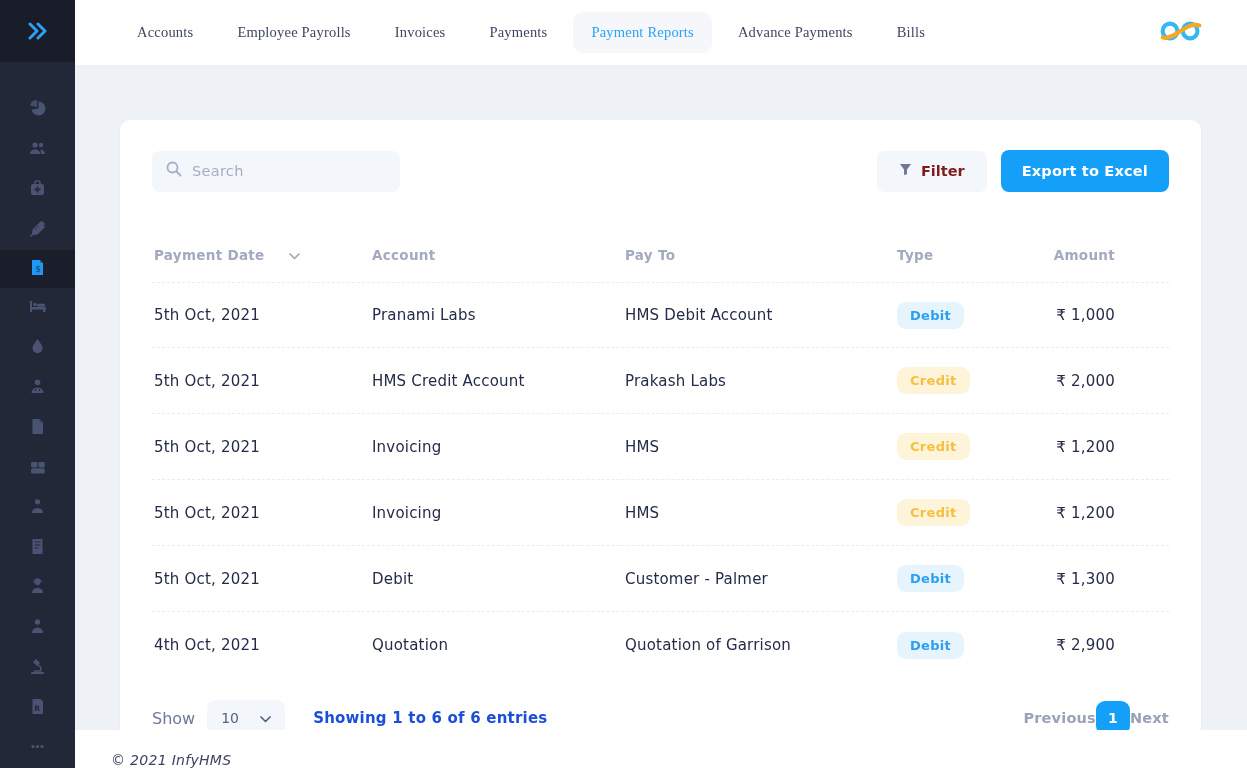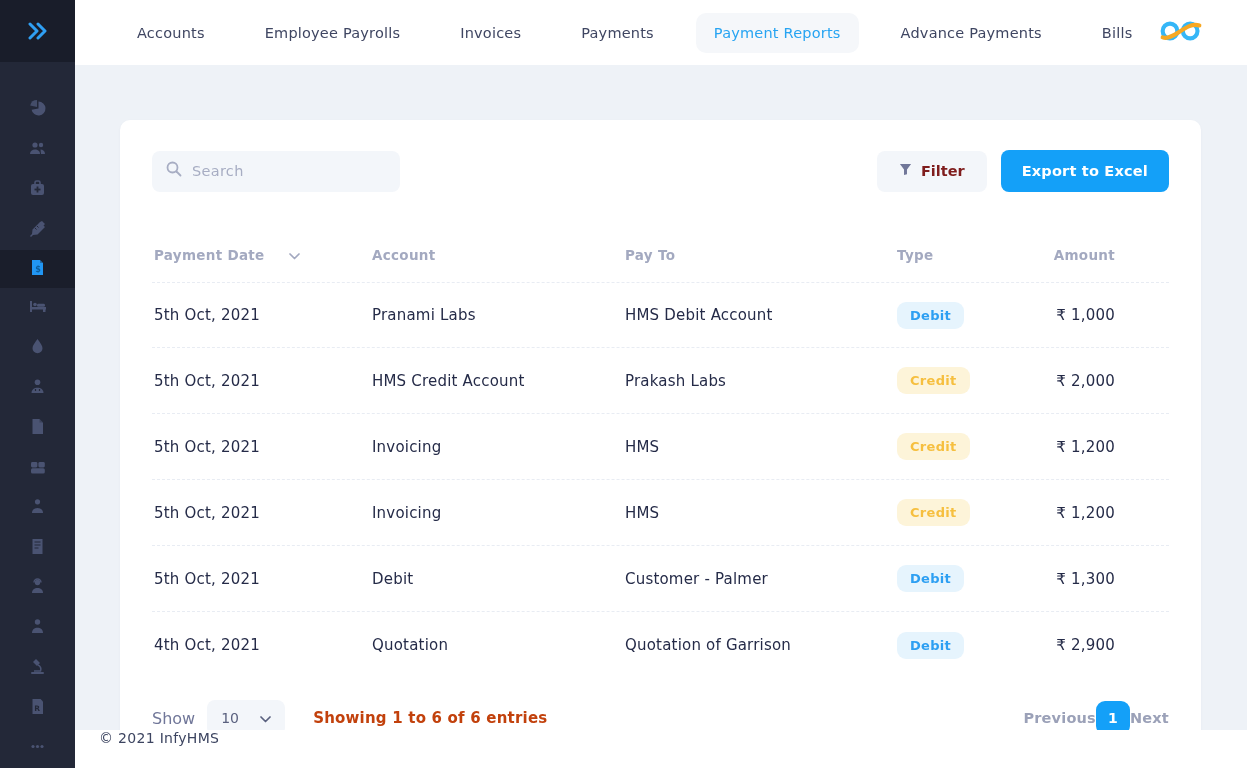--- a/index.html
+++ b/index.html
@@ -19,21 +19,21 @@
     cursor:pointer; color:#4a5372; }
   .side-item svg { width:17px; height:17px; }
   .side-item.active { background:#1a1e2b; height:38px; color:#2196f3; }
 
   
   .main { flex:1; display:flex; flex-direction:column; position:relative; }
 
   
   .topbar { height:65px; background:#ffffff; display:flex; align-items:center;
     padding:0 44px 0 44px; flex:0 0 65px; }
-  .nav { display:flex; align-items:flex-end; gap:24px; }
+  .nav { display:flex; align-items:flex-end; gap:8px;font-family:Liberation Serif, serif; }
   .nav-item { padding:12px 18px; font-size:14.5px; color:#3f4662; cursor:pointer;
     border-radius:10px; white-space:nowrap; letter-spacing:.2px; }
   .nav-item.active { background:#f5f7fa; color:#27a4f2; }
   .logo { margin-left:auto; display:flex; align-items:center; }
 
   
   .content { flex:1; padding:55px 46px 0 45px; }
   .card { background:#ffffff; border-radius:10px; min-height:640px;
     box-shadow:0 1px 3px rgba(30,40,90,.04); padding:30px 32px 0 32px; }
 
@@ -70,30 +70,30 @@
     font-size:13px; font-weight:bold; letter-spacing:.3px; }
   .badge.debit  { background:#e6f4fd; color:#2d9ff2; }
   .badge.credit { background:#fdf4d9; color:#f6bf3f; }
 
   
   .tfoot { display:flex; align-items:center; margin-top:22px; padding-bottom:30px; }
   .show-label { font-size:16px; color:#717799; }
   .page-size { margin-left:12px; height:36px; width:78px; background:#f3f6fa;
     border-radius:8px; display:flex; align-items:center; justify-content:space-between;
     padding:0 14px; cursor:pointer; color:#5a617f; font-size:14px; }
-  .summary { margin-left:28px; font-size:15px; font-weight:bold; color:#c2410c; letter-spacing:.2px; }
+  .summary { margin-left:28px; font-size:15px; font-weight:bold; color:#1d4ed8; letter-spacing:.2px; }
   .pager { margin-left:auto; display:flex; align-items:center; }
   .pg-link { font-size:14.5px; font-weight:bold; color:#9ba1b8; cursor:pointer; letter-spacing:.2px; }
   .pg-current { width:34px; height:34px; border-radius:9px; background:#14a0f8;
     color:#ffffff; font-size:14px; font-weight:bold; display:flex; align-items:center;
     justify-content:center; cursor:pointer; }
 
   
   .page-footer { position:fixed; left:75px; right:0; bottom:0; height:38px;
-    background:#ffffff; z-index:20; display:flex; align-items:flex-start; padding-left:24px; }
+    background:#ffffff; z-index:20; display:flex; align-items:flex-end; padding-left:36px;font-style:italic; }
   .copyright { font-size:14px; color:#3c4460; letter-spacing:.3px; }
 </style>
 </head>
 <body>
 
 <div class="app">
 
   <aside class="sidebar">
     <div class="sidebar-head">
       <span>

